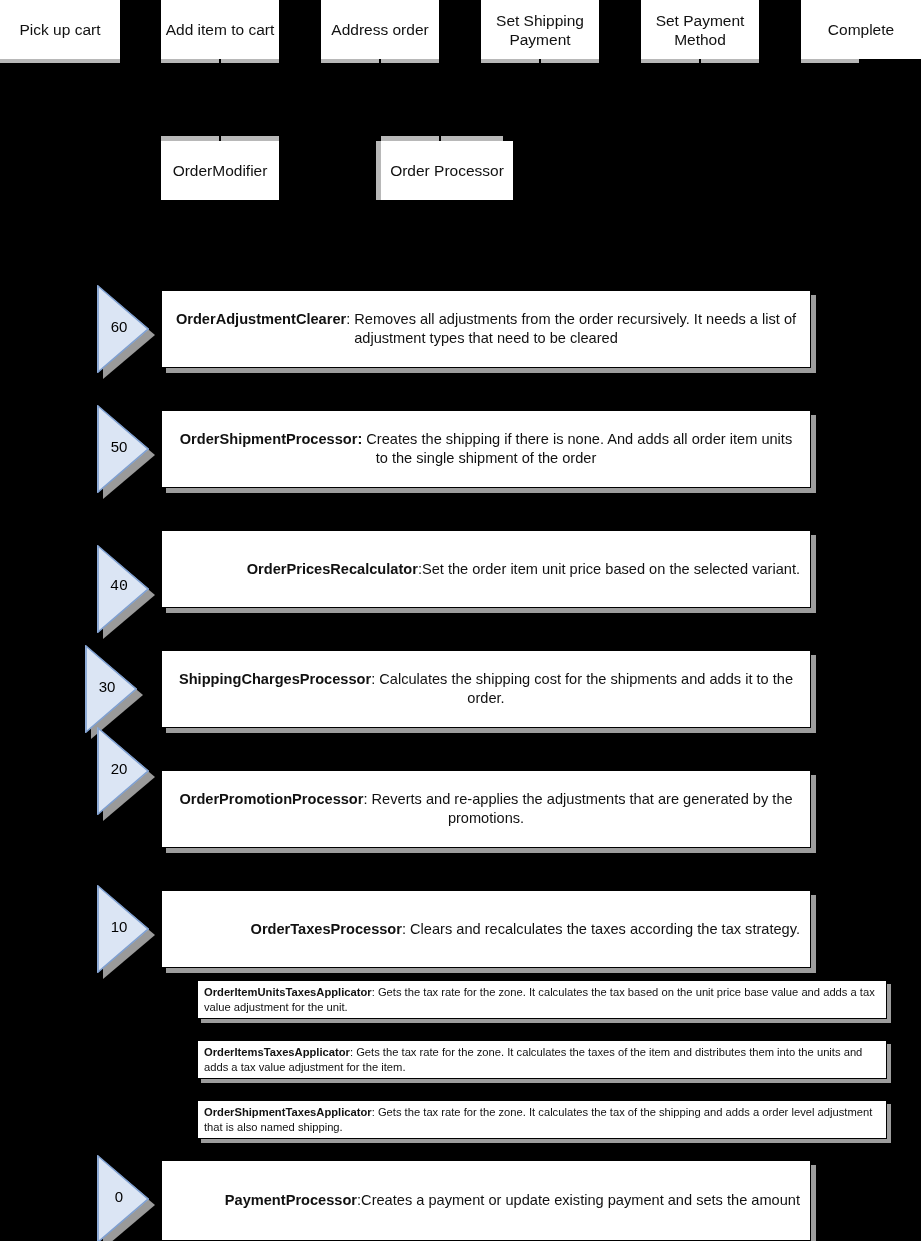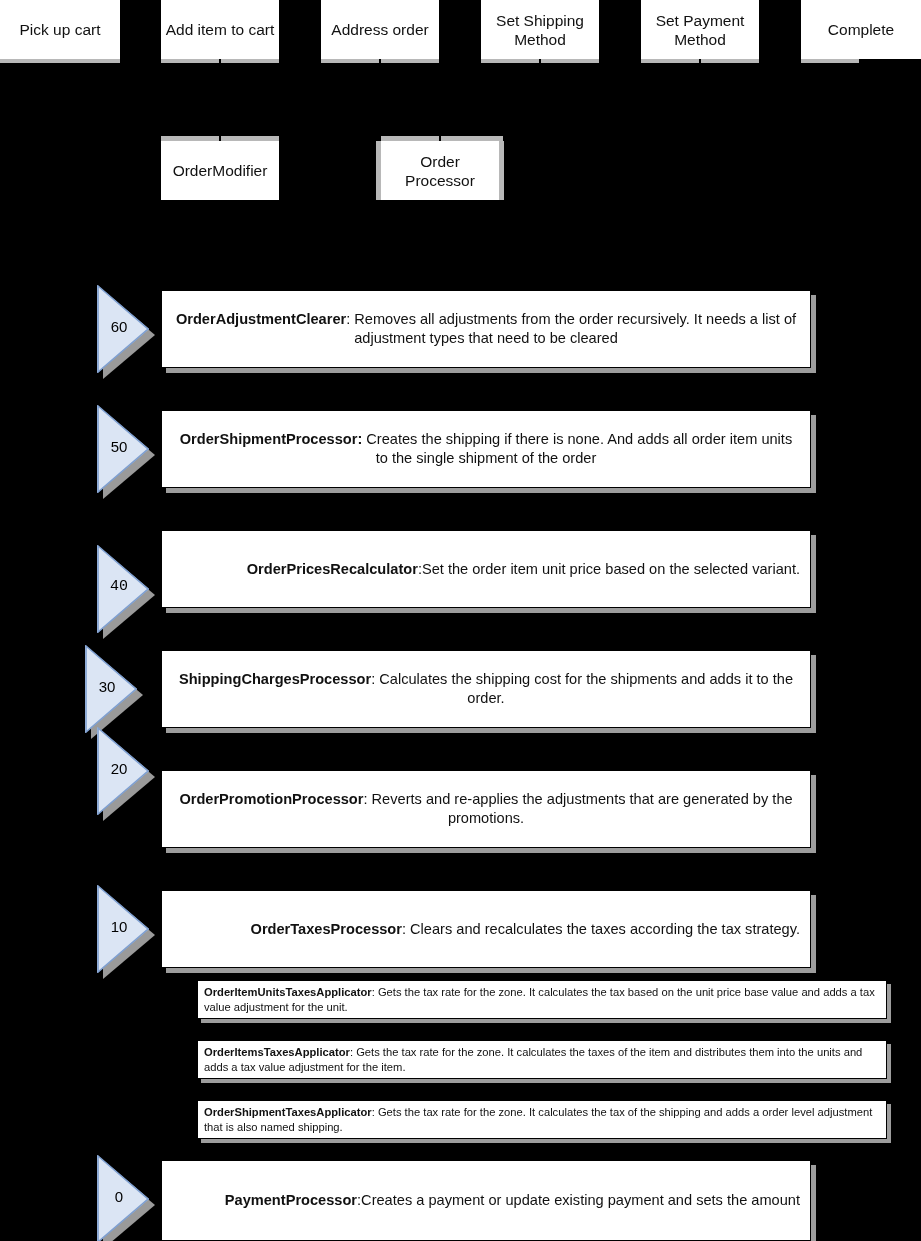--- a/index.html
+++ b/index.html
@@ -140,21 +140,21 @@
 
   <div class="stub" style="left:321px;top:58px;width:58px;height:5px;"></div>
   <div class="stub" style="left:381px;top:58px;width:58px;height:5px;"></div>
   <div class="lane-box" style="left:321px;top:0px;width:118px;height:59px;">
     <span class="lane-label">Address order</span>
   </div>
 
   <div class="stub" style="left:481px;top:58px;width:58px;height:5px;"></div>
   <div class="stub" style="left:541px;top:58px;width:58px;height:5px;"></div>
   <div class="lane-box" style="left:481px;top:0px;width:118px;height:59px;">
-    <span class="lane-label">Set Shipping Method</span>
+    <span class="lane-label">Set Shipping Payment</span>
   </div>
 
   <div class="stub" style="left:641px;top:58px;width:58px;height:5px;"></div>
   <div class="stub" style="left:701px;top:58px;width:58px;height:5px;"></div>
   <div class="lane-box" style="left:641px;top:0px;width:118px;height:59px;">
     <span class="lane-label">Set Payment Method</span>
   </div>
 
   <div class="stub" style="left:801px;top:58px;width:58px;height:5px;"></div>
   <div class="lane-box" style="left:801px;top:0px;width:120px;height:59px;">
@@ -167,21 +167,21 @@
   <div class="stub" style="left:161px;top:136px;width:58px;height:5px;"></div>
   <div class="stub" style="left:221px;top:136px;width:58px;height:5px;"></div>
   <div class="lane-box" style="left:161px;top:141px;width:118px;height:59px;">
     <span class="lane-label">OrderModifier</span>
   </div>
 
   <div class="stub" style="left:381px;top:136px;width:58px;height:5px;"></div>
   <div class="stub" style="left:441px;top:136px;width:62px;height:5px;"></div>
   <div class="stub" style="left:376px;top:141px;width:5px;height:59px;"></div>
   <div class="stub" style="left:499px;top:141px;width:5px;height:59px;"></div>
-  <div class="lane-box" style="left:381px;top:141px;width:118px;height:59px;">
+  <div class="lane-box" style="left:381px;top:141px;width:132px;height:59px;">
     <span class="lane-label">Order Processor</span>
   </div>
 </div>
 
 <div>
   <div class="row-shadow" style="left:166px;top:368px;width:650px;height:5px;"></div>
   <div class="row-shadow" style="left:811px;top:295px;width:5px;height:78px;"></div>
   <div class="step-row" style="left:161px;top:290px;width:650px;height:78px;">
     <div class="step-text">
       <b>OrderAdjustmentClearer</b><span>: </span><span>Removes all adjustments from the order recursively. It needs a list of adjustment types that need to be cleared</span>

